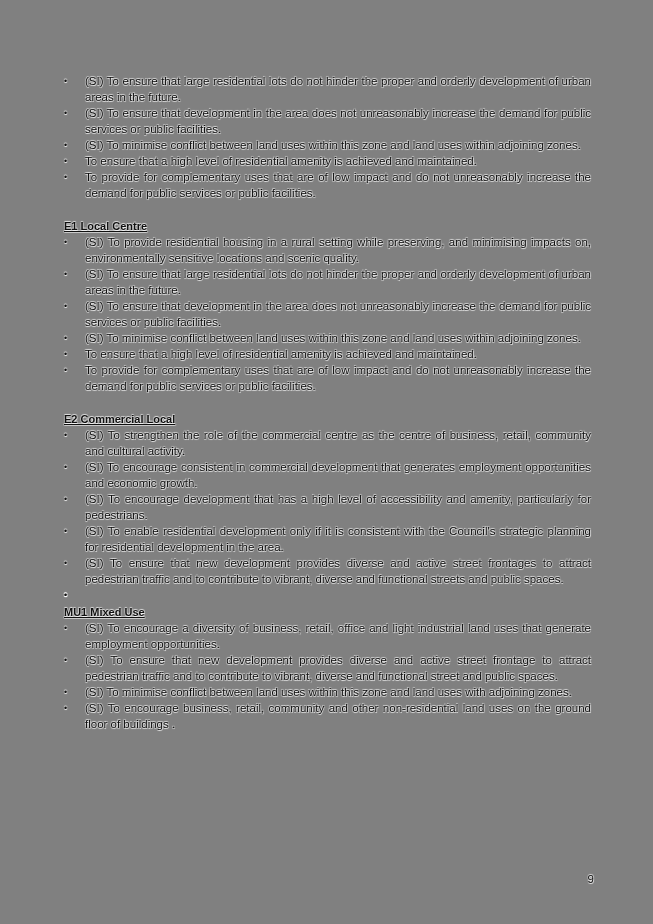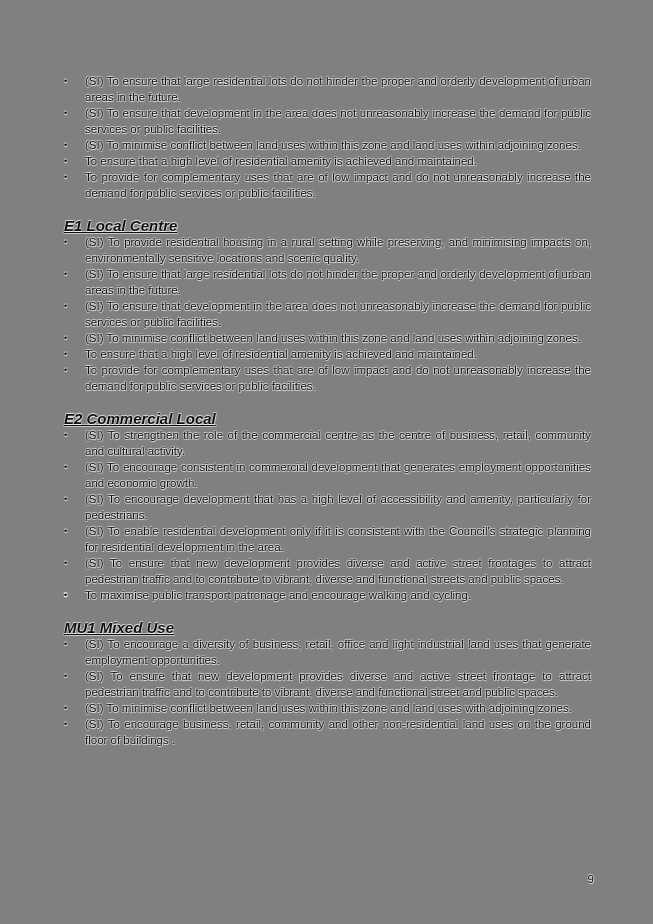--- a/index.html
+++ b/index.html
@@ -29,26 +29,25 @@
   .content {
     position: absolute;
     left: 64px;
     top: 73px;
     width: 527px;
     font-size: 11.5px;
     line-height: 16px;
   }
   section { margin: 0; }
   .section-heading {
-    font-size: 15px;
+    font-size: 11px;
     font-weight: bold;
     text-decoration: underline;
     margin: 17px 0 0 0;
     line-height: 16px;
-    font-style: italic;
   }
   section:first-child .section-heading { display: none; }
   ul.bullet-list {
     list-style: none;
     margin: 0;
     padding: 0;
   }
   li.obj-item {
     position: relative;
     padding-left: 21px;
@@ -100,21 +99,21 @@
         <h2 class="section-heading">E2 Commercial Local</h2>
         <ul class="bullet-list">
           <li class="obj-item"><span class="bullet">•</span><span class="si">(SI)</span> <span>To strengthen the role of the commercial centre as the centre of business, retail, community and cultural activity.</span></li>
           <li class="obj-item"><span class="bullet">•</span><span class="si">(SI)</span> <span>To encourage consistent in commercial development that generates employment opportunities and economic growth.</span></li>
           <li class="obj-item"><span class="bullet">•</span><span class="si">(SI)</span> <span>To encourage development that has a high level of accessibility and amenity, particularly for pedestrians.</span></li>
           <li class="obj-item"><span class="bullet">•</span><span class="si">(SI)</span> <span>To enable residential development only if it is consistent with the Council's strategic planning for residential development in the area.</span></li>
           <li class="obj-item"><span class="bullet">•</span><span class="si">(SI)</span> <span>To ensure that new development provides diverse and active street frontages to attract pedestrian traffic and to contribute to vibrant, diverse and functional streets and public spaces.</span></li>
           <li class="obj-item"><span class="bullet">•</span></li>
           <li class="obj-item"><span class="bullet">•</span></li>
           <li class="obj-item"><span class="bullet">•</span></li>
-          <li class="obj-item"><span class="bullet">•</span><span>To maximise public transport patronage and encourage walking and cycling.</span></li>
+          <li class="obj-item"><span class="bullet">•</span></li>
         </ul>
       </section>
       <section>
         <h2 class="section-heading">MU1 Mixed Use</h2>
         <ul class="bullet-list">
           <li class="obj-item"><span class="bullet">•</span><span class="si">(SI)</span> <span>To encourage a diversity of business, retail, office and light industrial land uses that generate employment opportunities.</span></li>
           <li class="obj-item"><span class="bullet">•</span><span class="si">(SI)</span> <span>To ensure that new development provides diverse and active street frontage to attract pedestrian traffic and to contribute to vibrant, diverse and functional street and public spaces.</span></li>
           <li class="obj-item"><span class="bullet">•</span><span class="si">(SI)</span> <span>To minimise conflict between land uses within this zone and land uses with adjoining zones.</span></li>
           <li class="obj-item"><span class="bullet">•</span><span class="si">(SI)</span> <span>To encourage business, retail, community and other non-residential land uses on the ground floor of buildings .</span></li>
         </ul>

